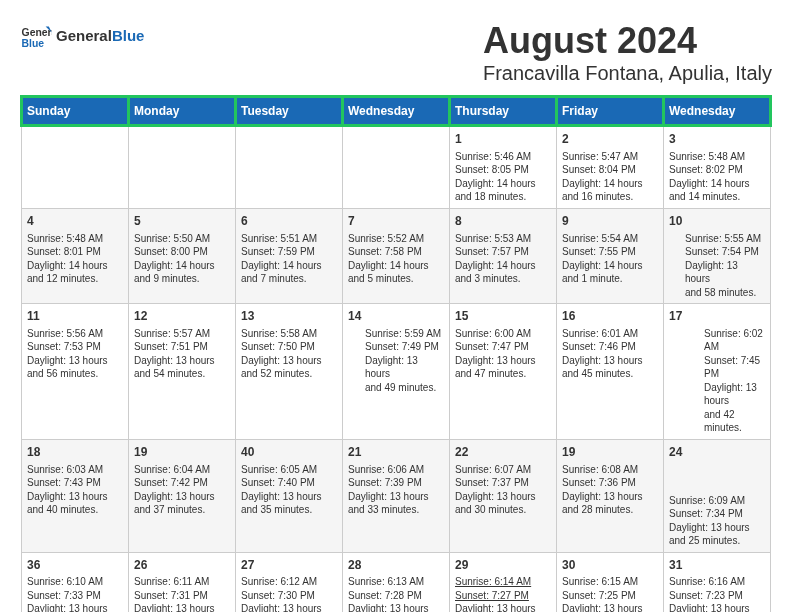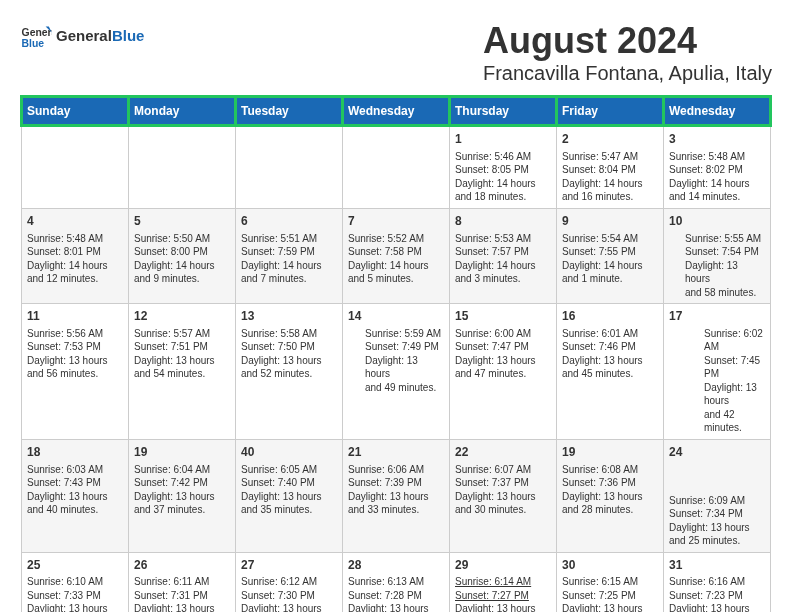--- a/index.html
+++ b/index.html
@@ -289,21 +289,21 @@
         <td>
           <div class="day-num">24</div>
           <div class="day-detail" style="white-space: pre-line; margin-top: 33px;">Sunrise: 6:09 AM
 Sunset: 7:34 PM
 Daylight: 13 hours
 and 25 minutes.</div>
         </td>
       </tr>
       <tr>
         <td>
-          <div class="day-num">25</div>
+          <div class="day-num">36</div>
           <div class="day-detail" style="white-space: pre-line;">Sunrise: 6:10 AM
 Sunset: 7:33 PM
 Daylight: 13 hours
 and 23 minutes.</div>
         </td>
         <td>
           <div class="day-num">26</div>
           <div class="day-detail" style="white-space: pre-line;">Sunrise: 6:11 AM
 Sunset: 7:31 PM
 Daylight: 13 hours

